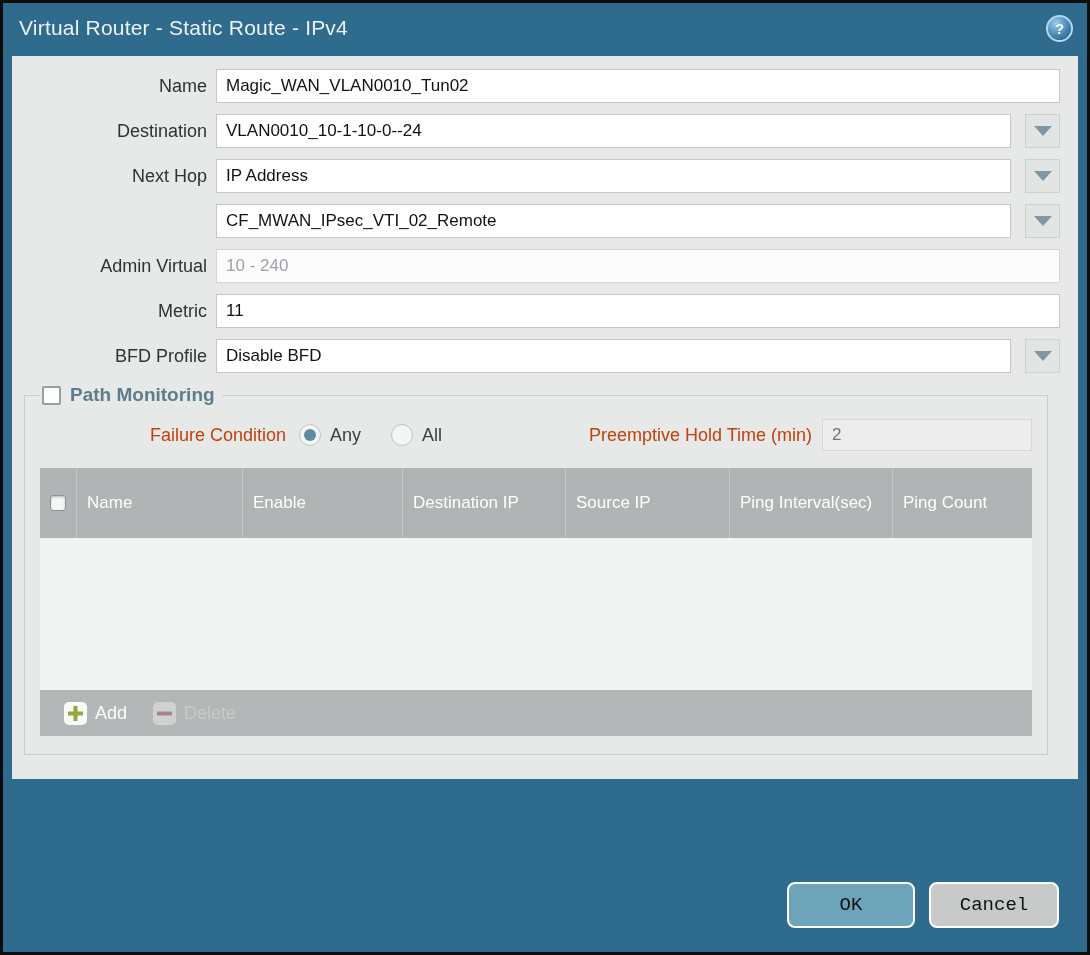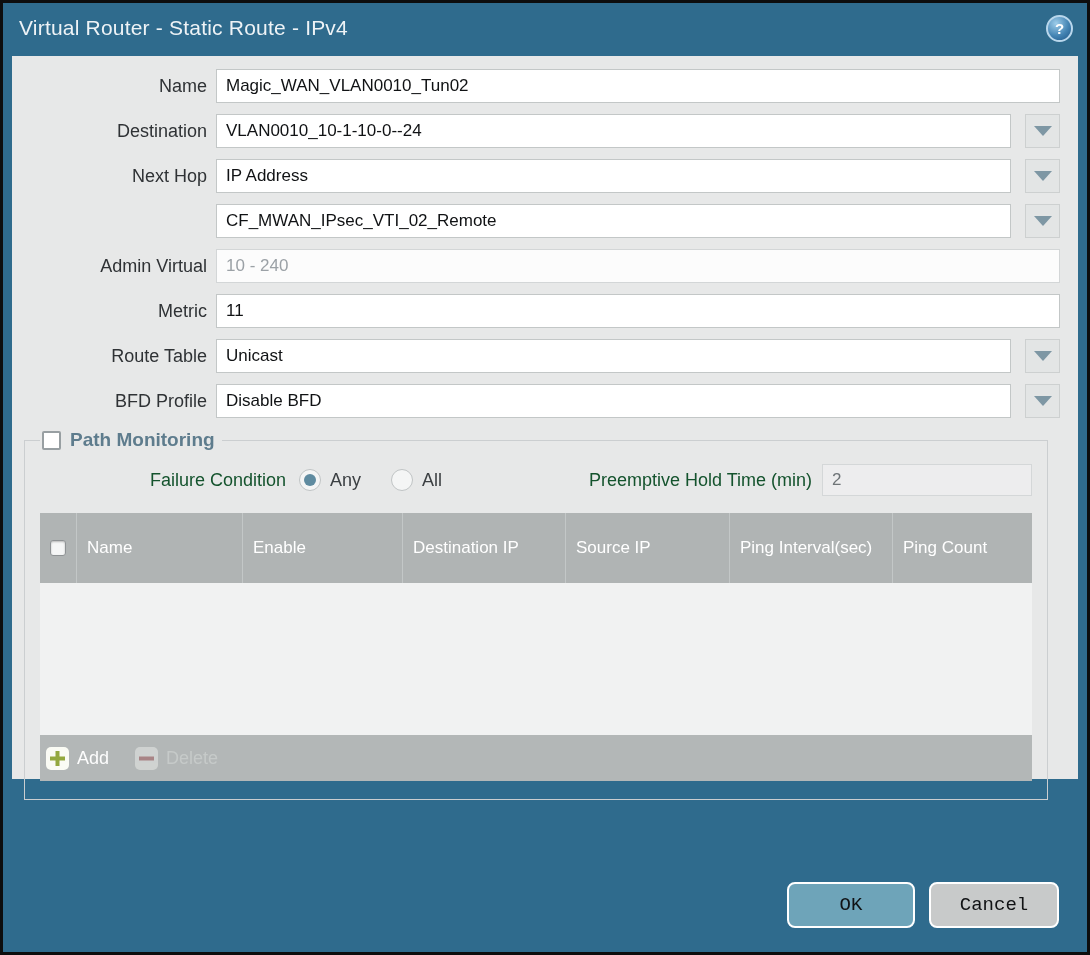--- a/index.html
+++ b/index.html
@@ -76,21 +76,21 @@
     display:flex; align-items:center; gap:9px;
     padding:0 7px 0 2px; margin-left:0px;margin-top:35px;
   }
   .cb {
     width:19px; height:19px; background:#fff;
     border:2px solid #989fa2; border-radius:2px; flex:none; cursor:pointer;
   }
   .pm-title { color:#5e7c8d; font-size:19px; font-weight:bold; }
 
   .fc-row { display:flex; align-items:center; margin: 13px 0 17px 0; }
-  .dis-label { color:#14532d; font-size:18px; }
+  .dis-label { color:#c2410c; font-size:18px; }
   .fc-label { margin-left:110px; }
   .radio {
     width:22px; height:22px; border-radius:50%;
     background:#f4f5f5; border:1px solid #c0c4c5;
     display:flex; align-items:center; justify-content:center;
     margin-left:13px; cursor:pointer; flex:none;
   }
   .radio .dot { width:12px; height:12px; border-radius:50%; background:#5f8ba0; }
   .radio-label { color:#3c4043; font-size:18px; margin-left:9px; }
   .radio.all { margin-left:30px; }
@@ -118,21 +118,21 @@
   .th.c-dst  { width:163px; }
   .th.c-ping { width:163px; }
   .cb-sm {
     width:16px; height:16px; background:#f5f6f6;
     border:1px solid #8e9294; border-radius:3px;
     box-shadow: inset 0 1px 2px rgba(0,0,0,.25); cursor:pointer;
   }
   .tbody { height:152px; background:#f1f2f2; }
   .tbar {
     height:46px; background:#b3b7b7;
-    display:flex; align-items:center; padding:0 6px; gap:26px;
+    display:flex; align-items:center; padding:0 24px; gap:26px;
   }
   .tbtn { display:flex; align-items:center; gap:8px; cursor:pointer; }
   .tbtn-icon {
     width:23px; height:23px; border-radius:5px;
     display:flex; align-items:center; justify-content:center;
   }
   .add-icon { background:#fafbf4; }
   .add-label { color:#fdfdfd; font-size:18px; }
   .del-icon { background:#d9dcda; opacity:.75; }
   .del-label { color:#c6cac9; font-size:18px; }
@@ -208,29 +208,20 @@
       </div>
     </div>
 
     <div class="row">
       <span class="label">Metric</span>
       <div class="field">
         <input class="tbox" type="text" value="11" style="">
       </div>
     </div>
 
-    <div class="row">
-      <span class="label">Route Table</span>
-      <div class="combo">
-        <input class="tbox" type="text" value="Unicast" style="">
-        <span class="dd-btn">
-          <span class="dd-arrow"></span>
-        </span>
-      </div>
-    </div>
 
     <div class="row">
       <span class="label">BFD Profile</span>
       <div class="combo">
         <input class="tbox" type="text" value="Disable BFD" style="">
         <span class="dd-btn">
           <span class="dd-arrow"></span>
         </span>
       </div>
     </div>

